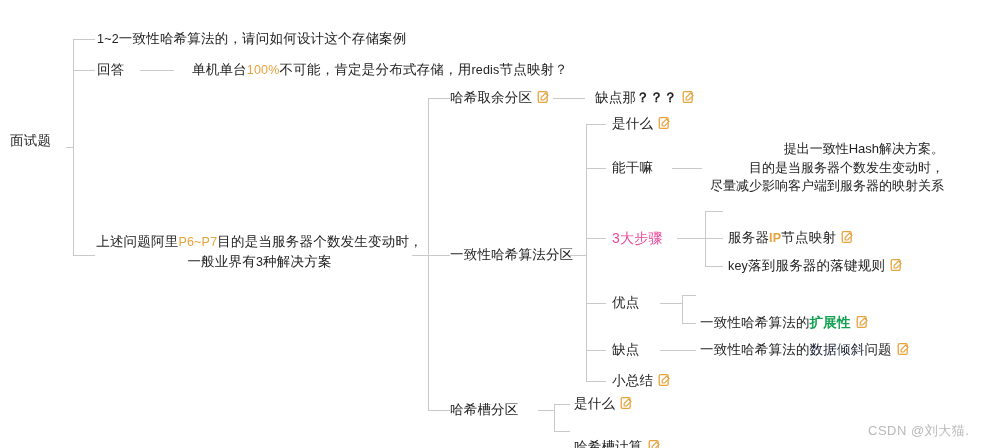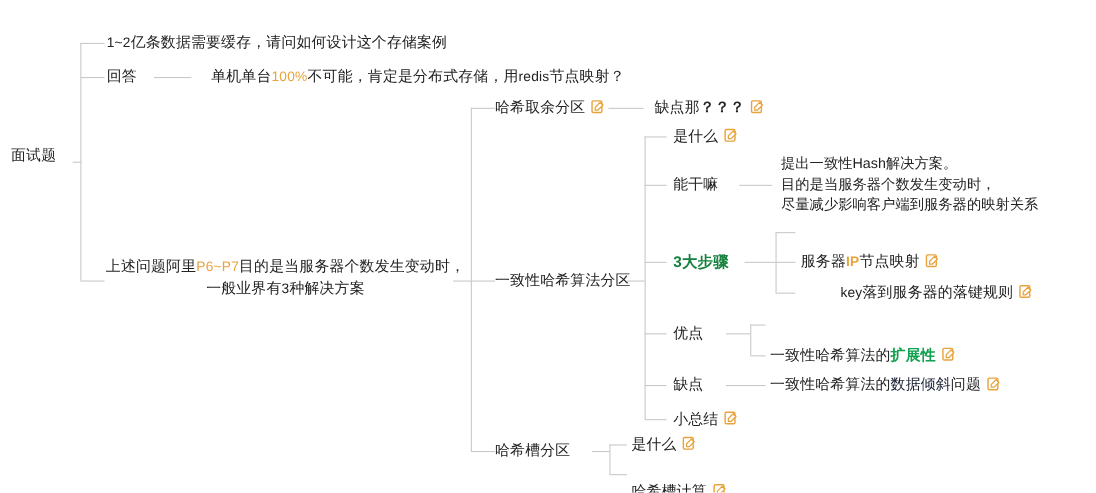--- a/index.html
+++ b/index.html
@@ -40,32 +40,33 @@
     width: 0;
     border-left: 1px solid #c9c9c9;
   }
   .ico {
     display: inline-block;
     width: 13px;
     height: 14px;
     vertical-align: -2px;
     margin-left: 5px;
   }
-  .red { color: #15803d; font-weight: bold; }
+  .red { color: #ec4899; font-weight: normal; }
   .green { color: #12a150; font-weight: bold; }
   .blue { color: #0f172a; font-weight: normal; }
   .orange { color: #e8a33d; }
   .bold { font-weight: bold; }
   .mono-ish { font-family: Liberation Sans, sans-serif; font-size: 12.5px; }
   .detail {
     position: absolute;
     font-size: 13px;
     color: #222222;
     line-height: 18.5px;
     white-space: pre-line;
+    text-align: right;
   }
   .watermark {
     position: absolute;
     font-size: 13px;
     color: #b9b9b9;
     white-space: nowrap;
     letter-spacing: 0.5px;
   }
 </style>
 </head>
@@ -77,21 +78,21 @@
 
   <div class="hline" style="left:66px; top:147px; width:8px;"></div>
 
   <div class="vline" style="left:73px; top:39px; height:216px;"></div>
 
   <div class="hline" style="left:73px; top:39px; width:22px;"></div>
   <div class="hline" style="left:73px; top:70px; width:22px;"></div>
   <div class="hline" style="left:73px; top:255px; width:22px;"></div>
 
   <div class="node" style="left:97px; top:30px;">
-    <span class="mono-ish">1~2</span><span>亿条数据需要缓存，请问如何设计这个存储案例</span>
+    <span class="mono-ish">1~2</span><span>一致性哈希算法的，请问如何设计这个存储案例</span>
   </div>
 
   <div class="node" style="left:97px; top:61px;">回答</div>
   <div class="hline" style="left:140px; top:70px; width:34px;"></div>
   <div class="node" style="left:192px; top:61px;">
     <span>单机单台</span><span class="mono-ish orange">100%</span><span>不可能，肯定是分布式存储，用</span><span class="mono-ish">redis</span><span>节点映射？</span>
   </div>
 
   <div class="node multi" style="left:92px; top:232px; width:335px;">
     <span>上述问题阿里</span><span class="mono-ish orange">P6~P7</span><span>目的是当服务器个数发生变动时，</span><br>
@@ -154,21 +155,21 @@
   <div class="hline" style="left:705px; top:238px; width:18px;"></div>
   <div class="hline" style="left:705px; top:266px; width:18px;"></div>
 
   <div class="node" style="left:728px; top:229px;">
     <span>服务器</span><span class="mono-ish orange bold">IP</span><span>节点映射</span><span class="ico"><svg viewBox="0 0 16 16" width="13" height="14">
           <rect x="1.5" y="1.5" width="11" height="13" rx="1.5" fill="none" stroke="#e8a33d" stroke-width="1.6"></rect>
           <path d="M10.5 3.2 L13.6 6.3 L8.2 11.7 L5.1 11.7 L5.1 8.6 Z" fill="#ffffff" stroke="#e8a33d" stroke-width="1.4"></path>
           <path d="M10.5 3.2 L13.6 6.3" stroke="#e8a33d" stroke-width="1.4"></path>
         </svg></span>
   </div>
-  <div class="node" style="left:764px; top:257px;">
+  <div class="node" style="left:728px; top:257px;">
     <span class="mono-ish">key</span><span>落到服务器的落键规则</span><span class="ico"><svg viewBox="0 0 16 16" width="13" height="14">
           <rect x="1.5" y="1.5" width="11" height="13" rx="1.5" fill="none" stroke="#e8a33d" stroke-width="1.6"></rect>
           <path d="M10.5 3.2 L13.6 6.3 L8.2 11.7 L5.1 11.7 L5.1 8.6 Z" fill="#ffffff" stroke="#e8a33d" stroke-width="1.4"></path>
           <path d="M10.5 3.2 L13.6 6.3" stroke="#e8a33d" stroke-width="1.4"></path>
         </svg></span>
   </div>
 
   <div class="node" style="left:612px; top:294px;">优点</div>
   <div class="hline" style="left:660px; top:303px; width:22px;"></div>
   <div class="vline" style="left:682px; top:295px; height:28px;"></div>
@@ -215,14 +216,15 @@
         </svg></span>
   </div>
   <div class="node" style="left:574px; top:438px;">
     <span>哈希槽计算</span><span class="ico"><svg viewBox="0 0 16 16" width="13" height="14">
           <rect x="1.5" y="1.5" width="11" height="13" rx="1.5" fill="none" stroke="#e8a33d" stroke-width="1.6"></rect>
           <path d="M10.5 3.2 L13.6 6.3 L8.2 11.7 L5.1 11.7 L5.1 8.6 Z" fill="#ffffff" stroke="#e8a33d" stroke-width="1.4"></path>
           <path d="M10.5 3.2 L13.6 6.3" stroke="#e8a33d" stroke-width="1.4"></path>
         </svg></span>
   </div>
 
+  <div class="watermark" style="left:868px; top:422px;">CSDN @刘大猫.</div>
 
 </div>
 
 </body></html>

